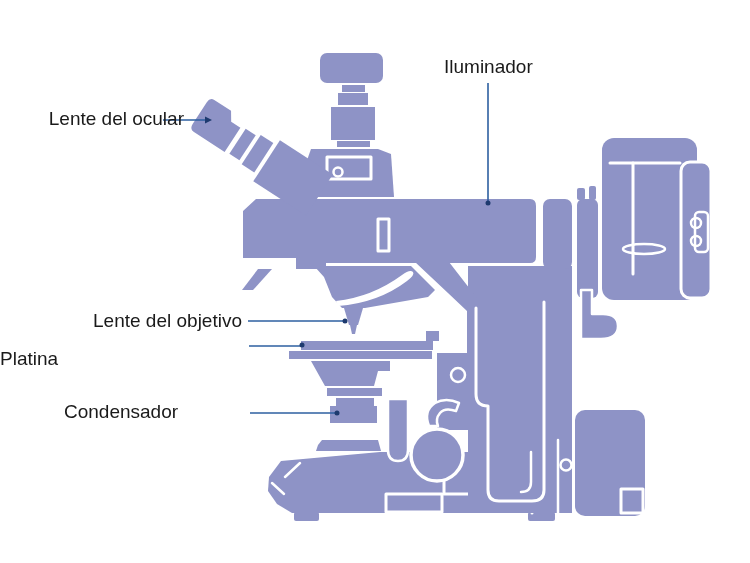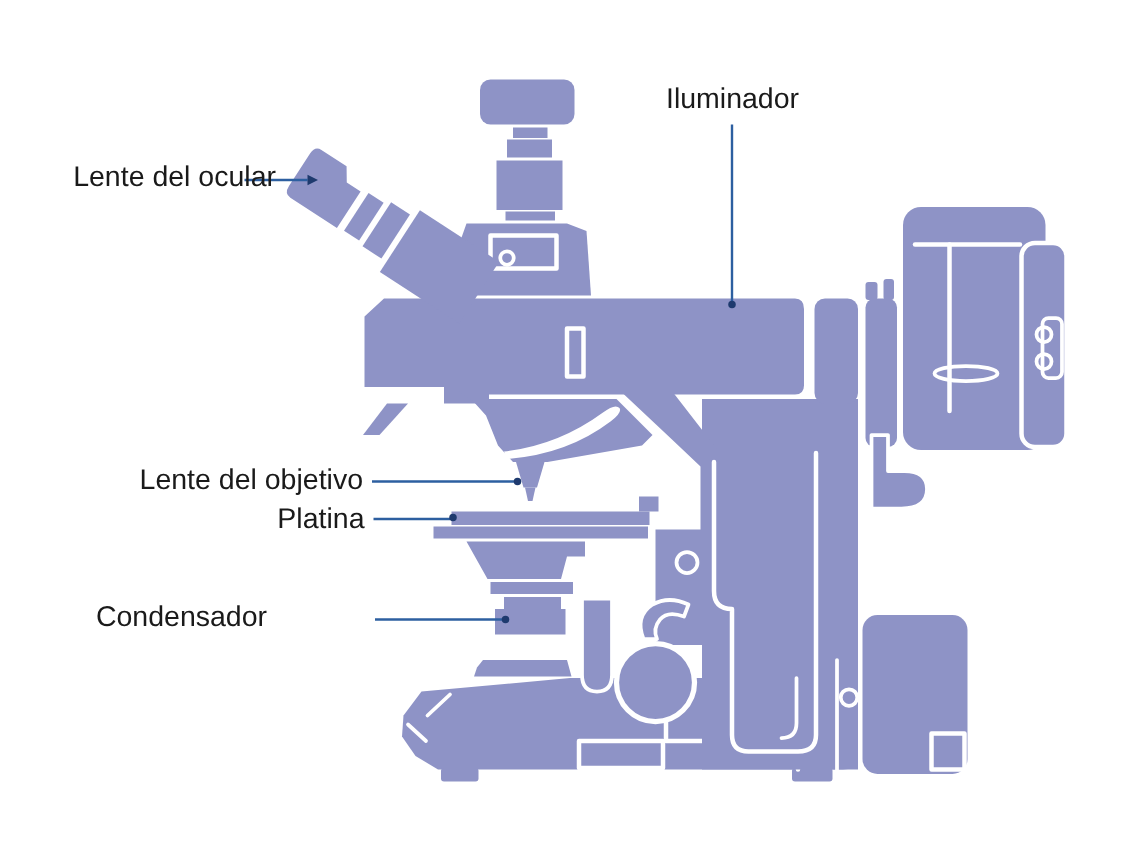--- a/index.html
+++ b/index.html
@@ -8,21 +8,21 @@
     font-family:"Liberation Sans",sans-serif;overflow:hidden;
   }
   .art{position:absolute;left:0;top:0;}
   .label{
     position:absolute;font-size:19px;line-height:22px;color:var(--label_text,#1a1a1a);
     white-space:nowrap;
   }
   .lbl-ocular{left:0;top:108px;width:156px;text-align:right;margin-left:28px;}
   .lbl-iluminador{left:444px;top:56px;}
   .lbl-objetivo{left:0;top:310px;width:242px;text-align:right;}
-  .lbl-platina{left:0;top:336px;width:243px;text-align:right;}
+  .lbl-platina{left:0;top:348px;width:243px;}
   .lbl-condensador{left:0;top:401px;width:242px;text-align:center;}
 
   
   .f{fill:var(--body_fill,#8e93c6);stroke:none;}
   .w{fill:none;stroke:#ffffff;stroke-width:3;stroke-linecap:round;stroke-linejoin:round;}
   .w25{fill:none;stroke:#ffffff;stroke-width:2.5;stroke-linecap:round;stroke-linejoin:round;}
   .wf{fill:var(--body_fill,#8e93c6);stroke:#ffffff;stroke-width:2.5;stroke-linejoin:round;}
   .wf3{fill:var(--body_fill,#8e93c6);stroke:#ffffff;stroke-width:3;stroke-linejoin:round;}
   .white{fill:#ffffff;stroke:none;}
   .ldr{fill:none;stroke:var(--leader_line,#2d5fa0);stroke-width:1.6;}

